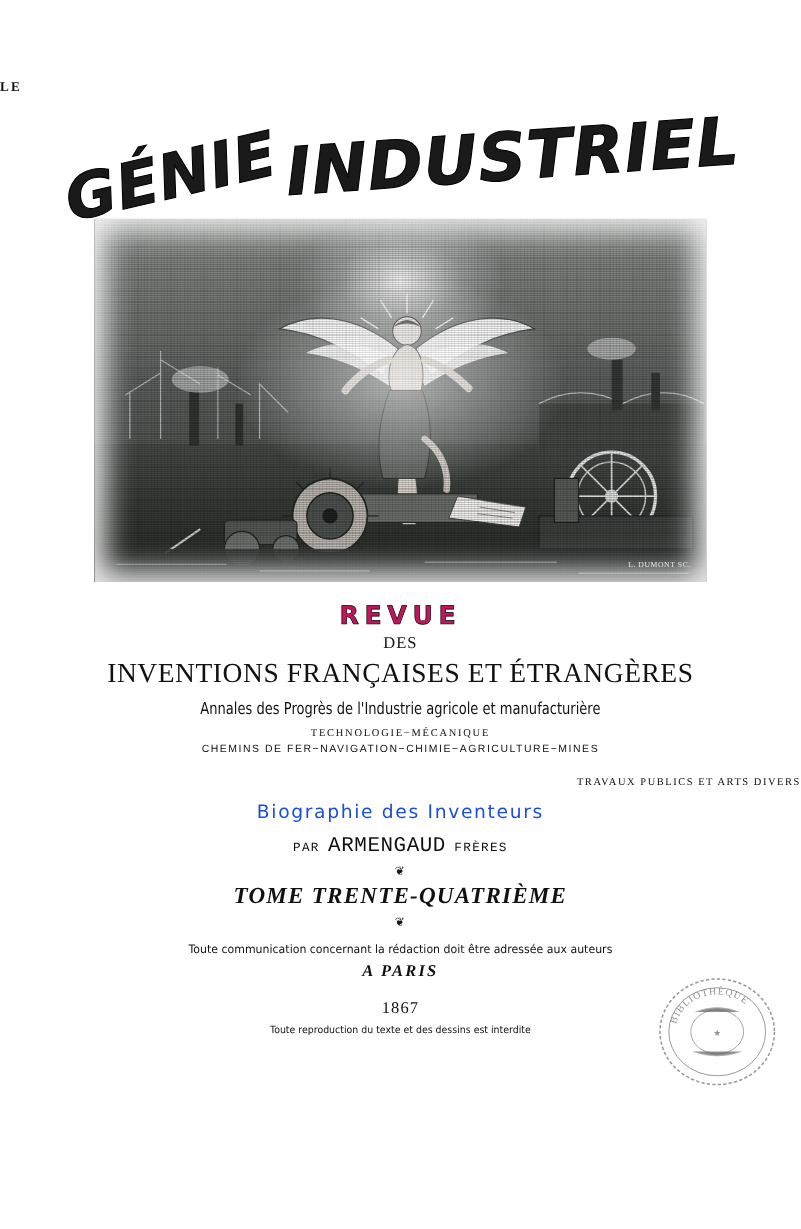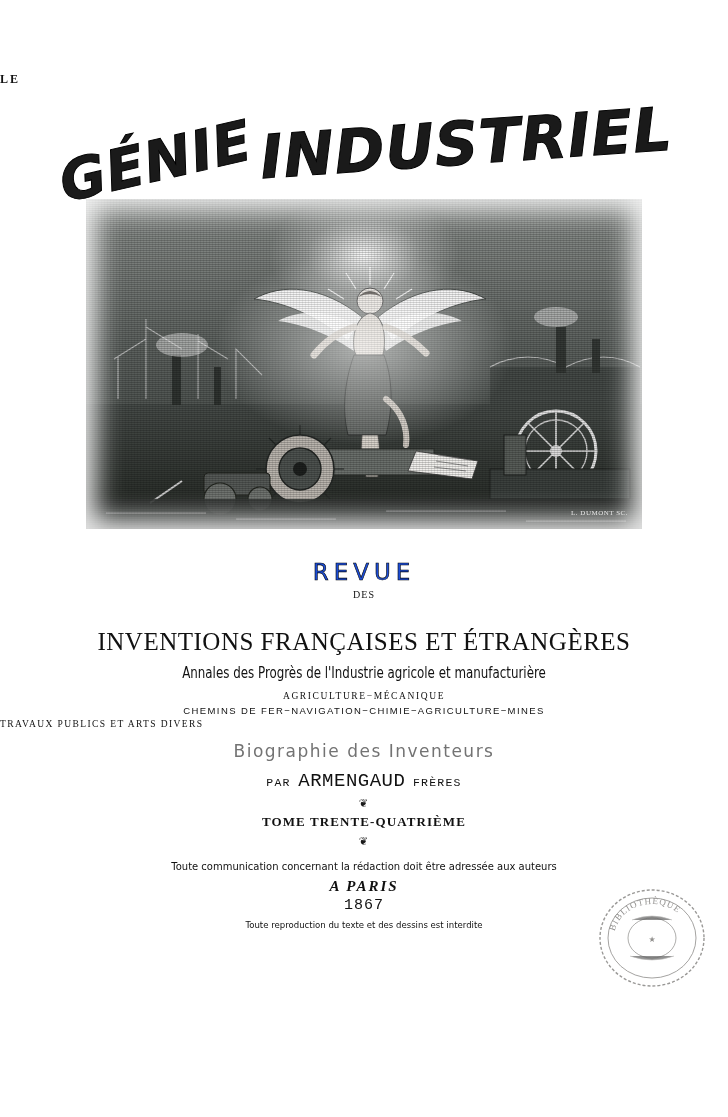--- a/index.html
+++ b/index.html
@@ -102,40 +102,40 @@
     bottom: 12px;
     font-family: Liberation Serif, serif;
     font-size: 7px;
     color: #e8e8e8;
     letter-spacing: 0.5px;
   }
 
   
   .revue {
     text-align: center;
-    margin-top: 30px;
-    font-family: "DejaVu Sans", sans-serif;
-    font-weight: normal;
+    margin-top: 18px;
+    font-family: "DejaVu Sans", sans-serif;
+    font-weight: bold;
     font-size: 23px;
     letter-spacing: 5px;
     -webkit-text-stroke: 0.6px #000;
-    color: #1d4ed8;
+    color: #be185d;
   }
   .des {
     text-align: center;
-    font-size: 10px;
+    font-size: 15px;
     letter-spacing: 1px;
     margin-top: 4px;
     font-family: "Liberation Serif", serif;
   }
 
   
   .inventions {
     text-align: center;
-    margin-top: 28px;
+    margin-top: 5px;
     font-family: "Liberation Serif", serif;
     font-size: 25px;
     letter-spacing: 0.5px;
   }
   .annales {
     text-align: center;
     margin-top: 8px;
     font-family: "DejaVu Sans Condensed", "DejaVu Sans", sans-serif;
     font-size: 15px;
     letter-spacing: 0px;
@@ -149,33 +149,33 @@
     font-family: "Liberation Serif", serif;
   }
   .chemins {
     text-align: center;
     margin-top: 4px;
     font-size: 9.5px;
     letter-spacing: 1.4px;
     font-family: Liberation Sans, sans-serif;
   }
   .travaux {
-    text-align: left;
-    margin-top: 3px;
+    text-align: right;
+    margin-top: 20px;
     font-size: 9.5px;
     letter-spacing: 1.4px;
     font-family: "Liberation Serif", serif;
   }
   .biographie {
     text-align: center;
     margin-top: 12px;
     font-family: "DejaVu Sans", sans-serif;
     font-size: 17px;
     letter-spacing: 1.5px;
-    color: #737373;
+    color: #1d4ed8;
   }
   .par-line {
     text-align: center;
     margin-top: 9px;
     font-family: Liberation Mono, monospace;
     font-size: 11px;
     letter-spacing: 1px;
   }
   .par-line .big {
     font-size: 19px;
@@ -199,22 +199,23 @@
     font-size: 11px;
     letter-spacing: 1px;
     color: #1a1a1a;
     margin: 5px 0 4px 0;
   }
 
   .tome {
     text-align: center;
     font-family: "Liberation Serif", serif;
     font-weight: bold;
-    font-size: 13px;
+    font-size: 21px;
     letter-spacing: 1.1px;
+    font-style: italic;
   }
 
   .communication {
     text-align: center;
     margin-top: 12px;
     font-family: "DejaVu Sans", sans-serif;
     font-size: 10.5px;
     letter-spacing: 0px;
     transform: scaleX(0.95);
   }
@@ -236,22 +237,22 @@
   }
   .soit .sc {
     font-size: 11px;
     letter-spacing: 1.1px;
   }
   .soit2 {
     margin-top: 4px;
   }
   .year {
     text-align: center;
-    margin-top: 2px;
-    font-family: Liberation Mono, monospace;
+    margin-top: 17px;
+    font-family: Liberation Serif, serif;
     font-size: 15px;
     letter-spacing: 1px;
   }
   .repro {
     text-align: center;
     margin-top: 6px;
     font-family: "DejaVu Sans", sans-serif;
     font-size: 9px;
     letter-spacing: 0px;
     transform: scaleX(0.95);
@@ -399,21 +400,21 @@
     <div class="eng-edge"></div>
     <div class="eng-sig">L. DUMONT SC.</div>
   </div>
 
   <div class="revue">REVUE</div>
   <div class="des">DES</div>
 
   <div class="inventions">INVENTIONS FRANÇAISES ET ÉTRANGÈRES</div>
   <div class="annales">Annales des Progrès de l'Industrie agricole et manufacturière</div>
 
-  <div class="techno">AGRICULTURE−MÉCANIQUE</div>
+  <div class="techno">TECHNOLOGIE−MÉCANIQUE</div>
   <div class="chemins">CHEMINS DE FER−NAVIGATION−CHIMIE−AGRICULTURE−MINES</div>
   <div class="travaux">TRAVAUX PUBLICS ET ARTS DIVERS</div>
 
   <div class="biographie">Biographie des Inventeurs</div>
 
   <div class="par-line">
     <span class="small-caps">PAR</span>
     <span class="big">ARMENGAUD</span>
     <span class="small-caps">FRÈRES</span>
   </div>

